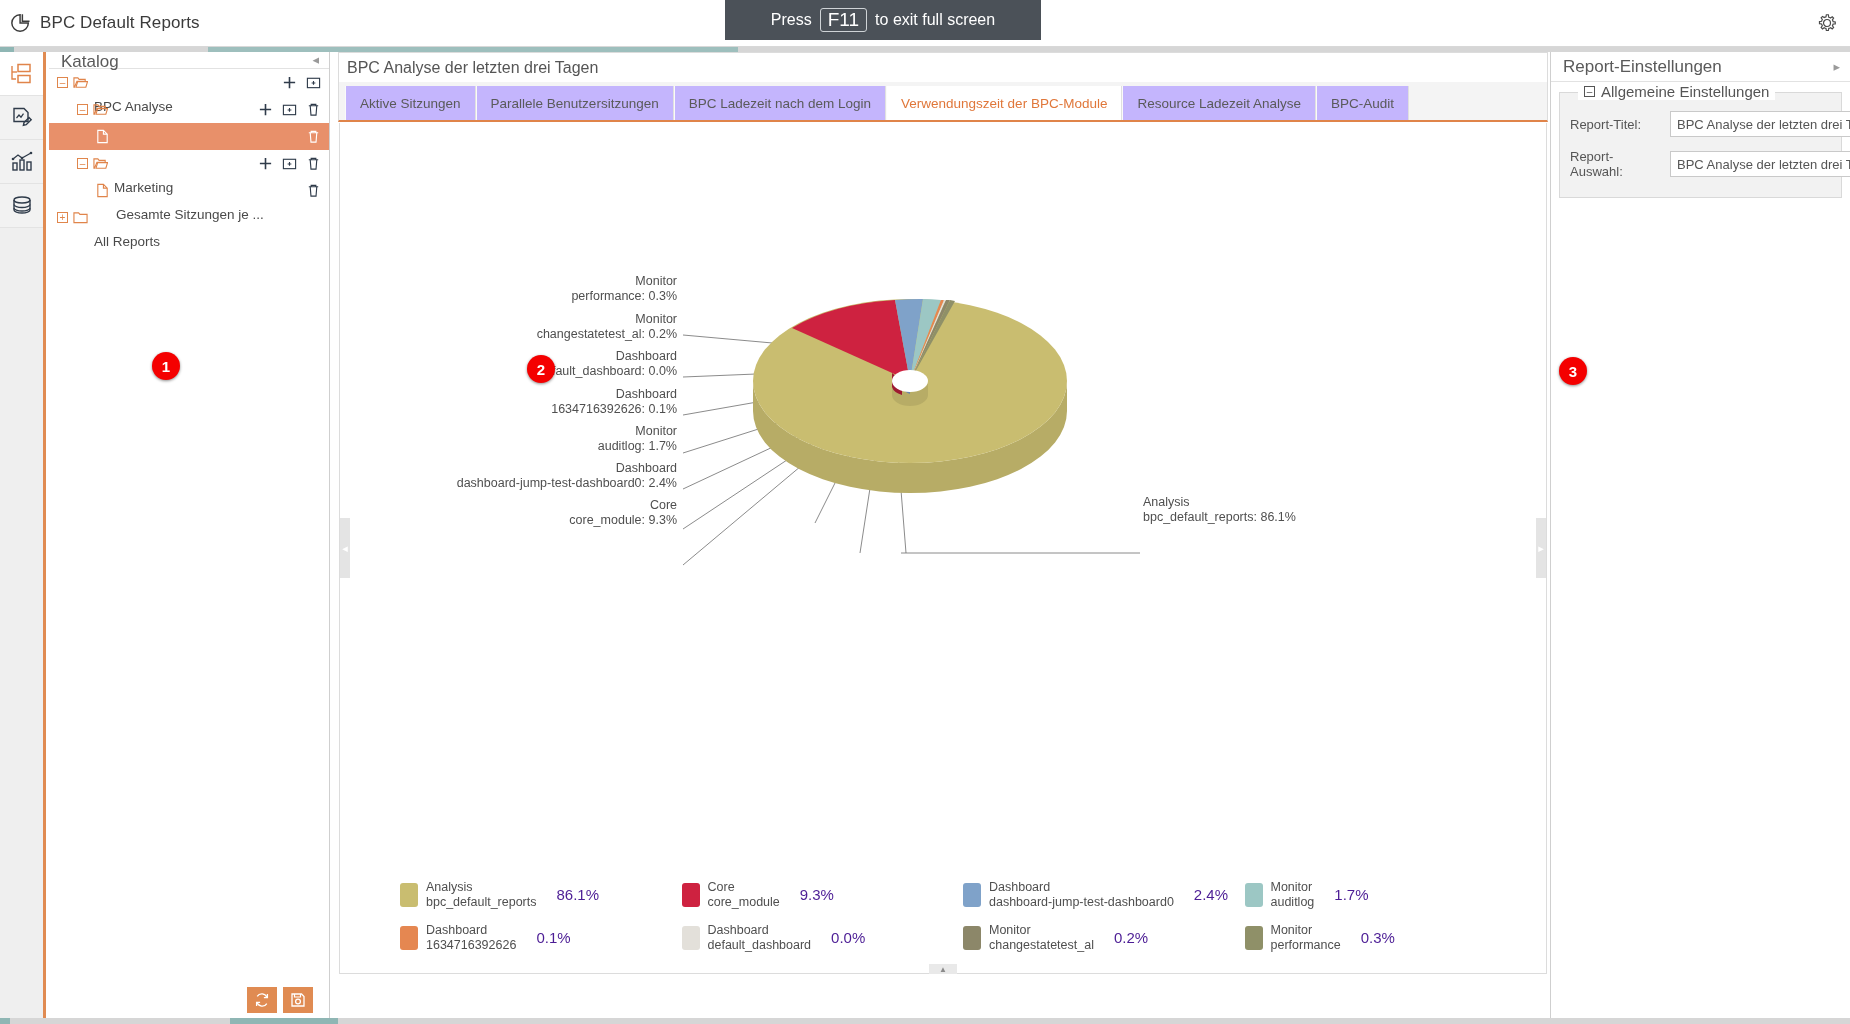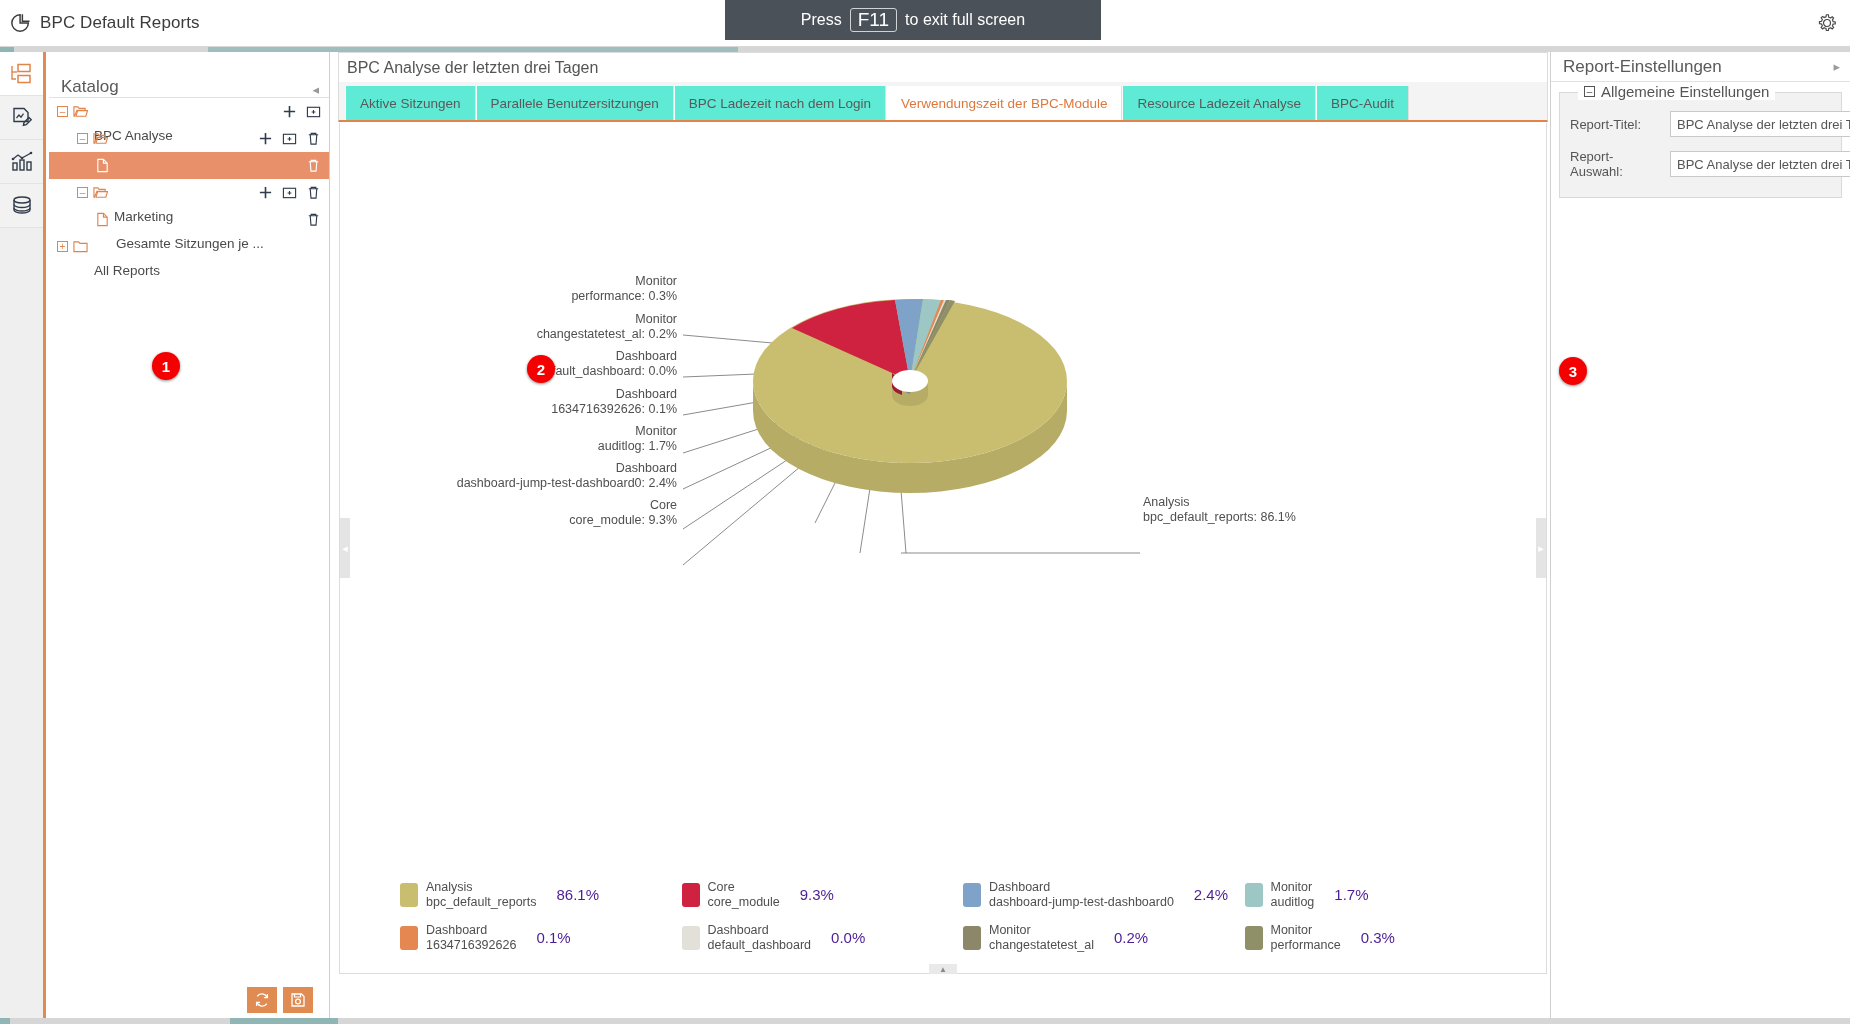--- a/index.html
+++ b/index.html
@@ -21,21 +21,21 @@
   .titlebar-text {
     margin-left: 8px; font-size: 17px; color: #3b3b3b; letter-spacing: .1px;
   }
   .gear-btn {
     position: absolute; right: 12px; top: 12px; width: 22px; height: 22px;
     cursor: pointer;
   }
 
   
   .fs-toast {
-    position: absolute; left: 725px; top: 0; width: 376px; height: 40px;
+    position: absolute; left: 725px; top: 0; width: 316px; height: 40px;
     background: #4b5158; color: #ffffff;
     display: flex; align-items: center; justify-content: center; gap: 8px;
     font-size: 16px; z-index: 60;
   }
   .fs-key {
     border: 1px solid #cfd3d6; border-radius: 3px;
     padding: 1px 7px; font-size: 19px; line-height: 20px;
   }
 
   
@@ -76,21 +76,21 @@
   }
   .rail-item.active { background: #ffffff; }
 
   
   .katalog {
     position: absolute; left: 49px; top: 52px; width: 281px; bottom: 6px;
     background: #ffffff; border-right: 1px solid #cfcfcf;
     display: flex; flex-direction: column;
   }
   .katalog-header {
-    height: 46px; display: flex; align-items: flex-end;
+    height: 17px; display: flex; align-items: flex-start;
     padding: 0 10px 0 12px; border-bottom: 1px solid #e2e2e2;
     background: #ffffff;
   }
   .katalog-title { font-size: 17px; color: #5a5a5a; flex: 1; }
   .collapse-left { color: #9a9a9a; font-size: 13px; cursor: pointer; }
 
   .tree { padding-top: 0; font-size: 13.5px; color: #4a4a4a; }
   .tree-row {
     height: 27px; display: flex; align-items: center; cursor: pointer;
     position: relative; padding-right: 8px;
@@ -127,21 +127,21 @@
     display: flex; align-items: center; padding-left: 8px;
     font-size: 16px; color: #555555; background: #ffffff;
   }
   .tabstrip {
     height: 40px; background: #f4f4f4; border: 1px solid #dcdcdc;
     border-top: none; border-bottom: 2px solid #e0844a;
     display: flex; align-items: flex-end; padding-left: 6px;
   }
   .tab {
     height: 34px; padding: 0 14px; display: flex; align-items: center;
-    font-size: 13.5px; color: #5a5a5a; background: #5eead4; cursor: pointer;
+    font-size: 13.5px; color: #5a5a5a; background: #c4b5fd; cursor: pointer;
     border-right: 1px solid #e0e0e0; border-left: 1px solid #fafafa;
   }
   .tab.active { background: #ffffff; color: #e0773a; }
 
   .chart-panel {
     position: absolute; left: 1px; top: 71px; right: 1px; bottom: 44px;
     background: #ffffff; border: 1px solid #dcdcdc; border-top: none;
     overflow: hidden;
   }
   .settings-bar {

